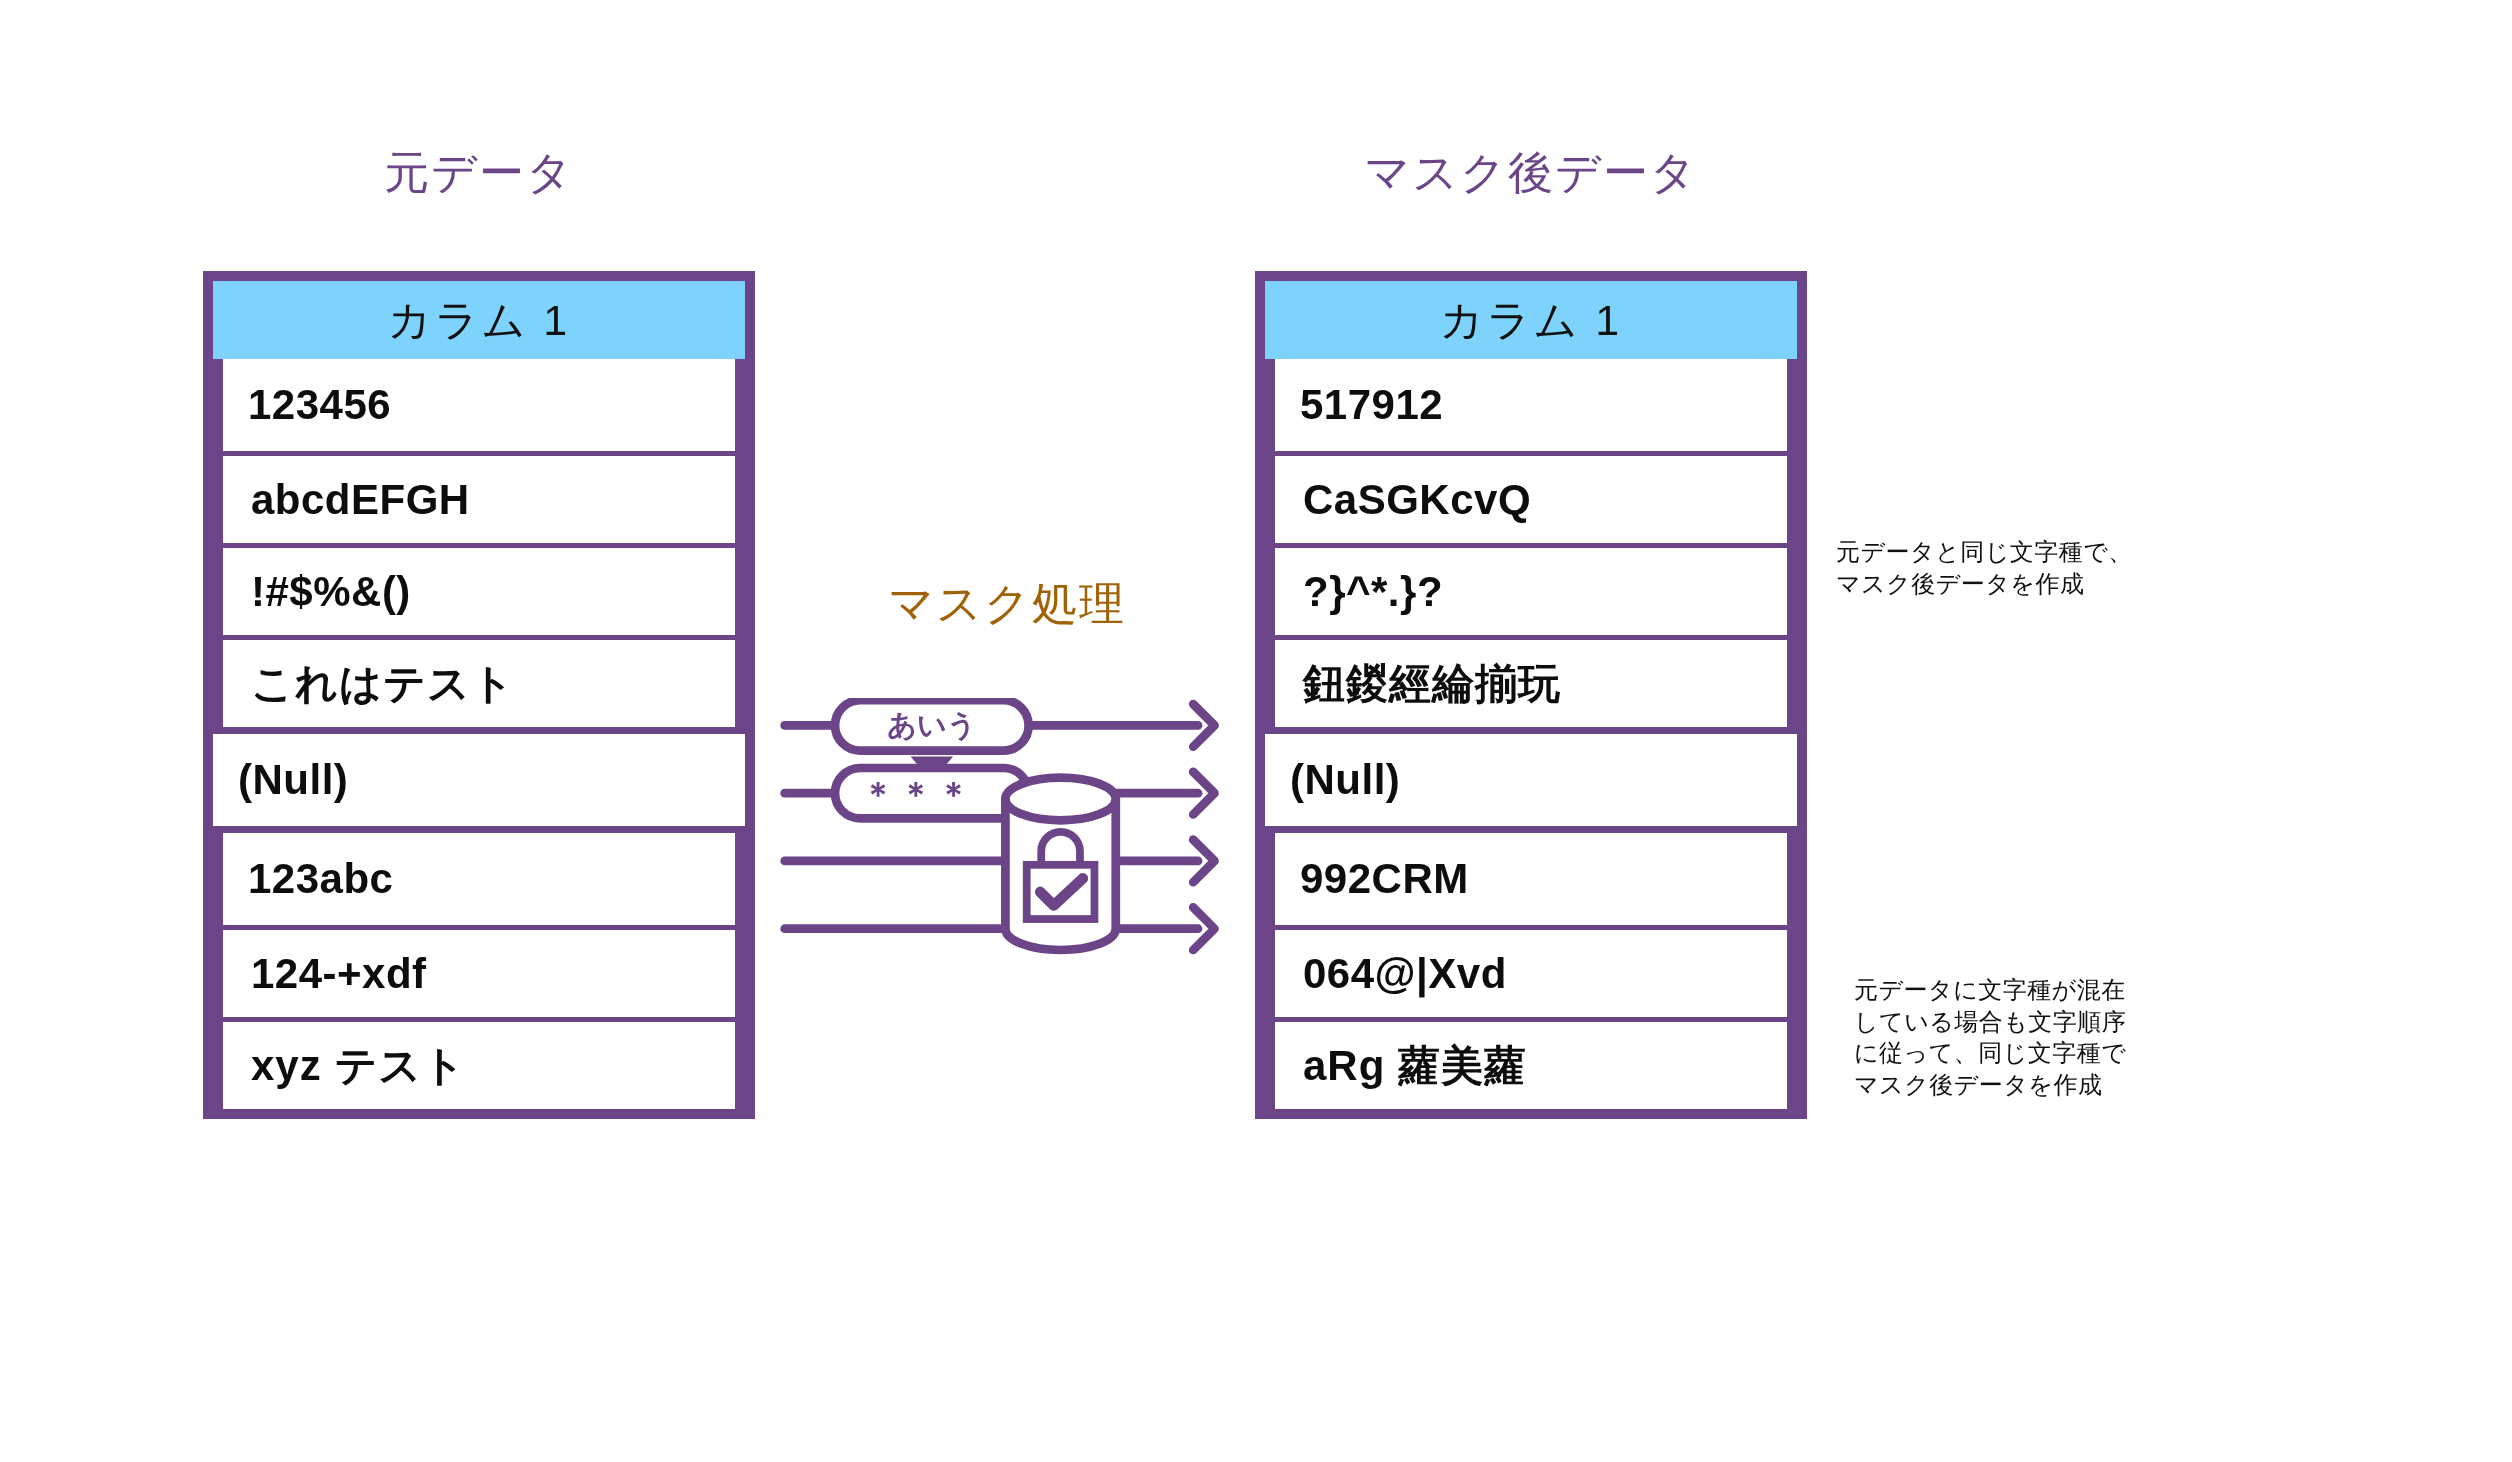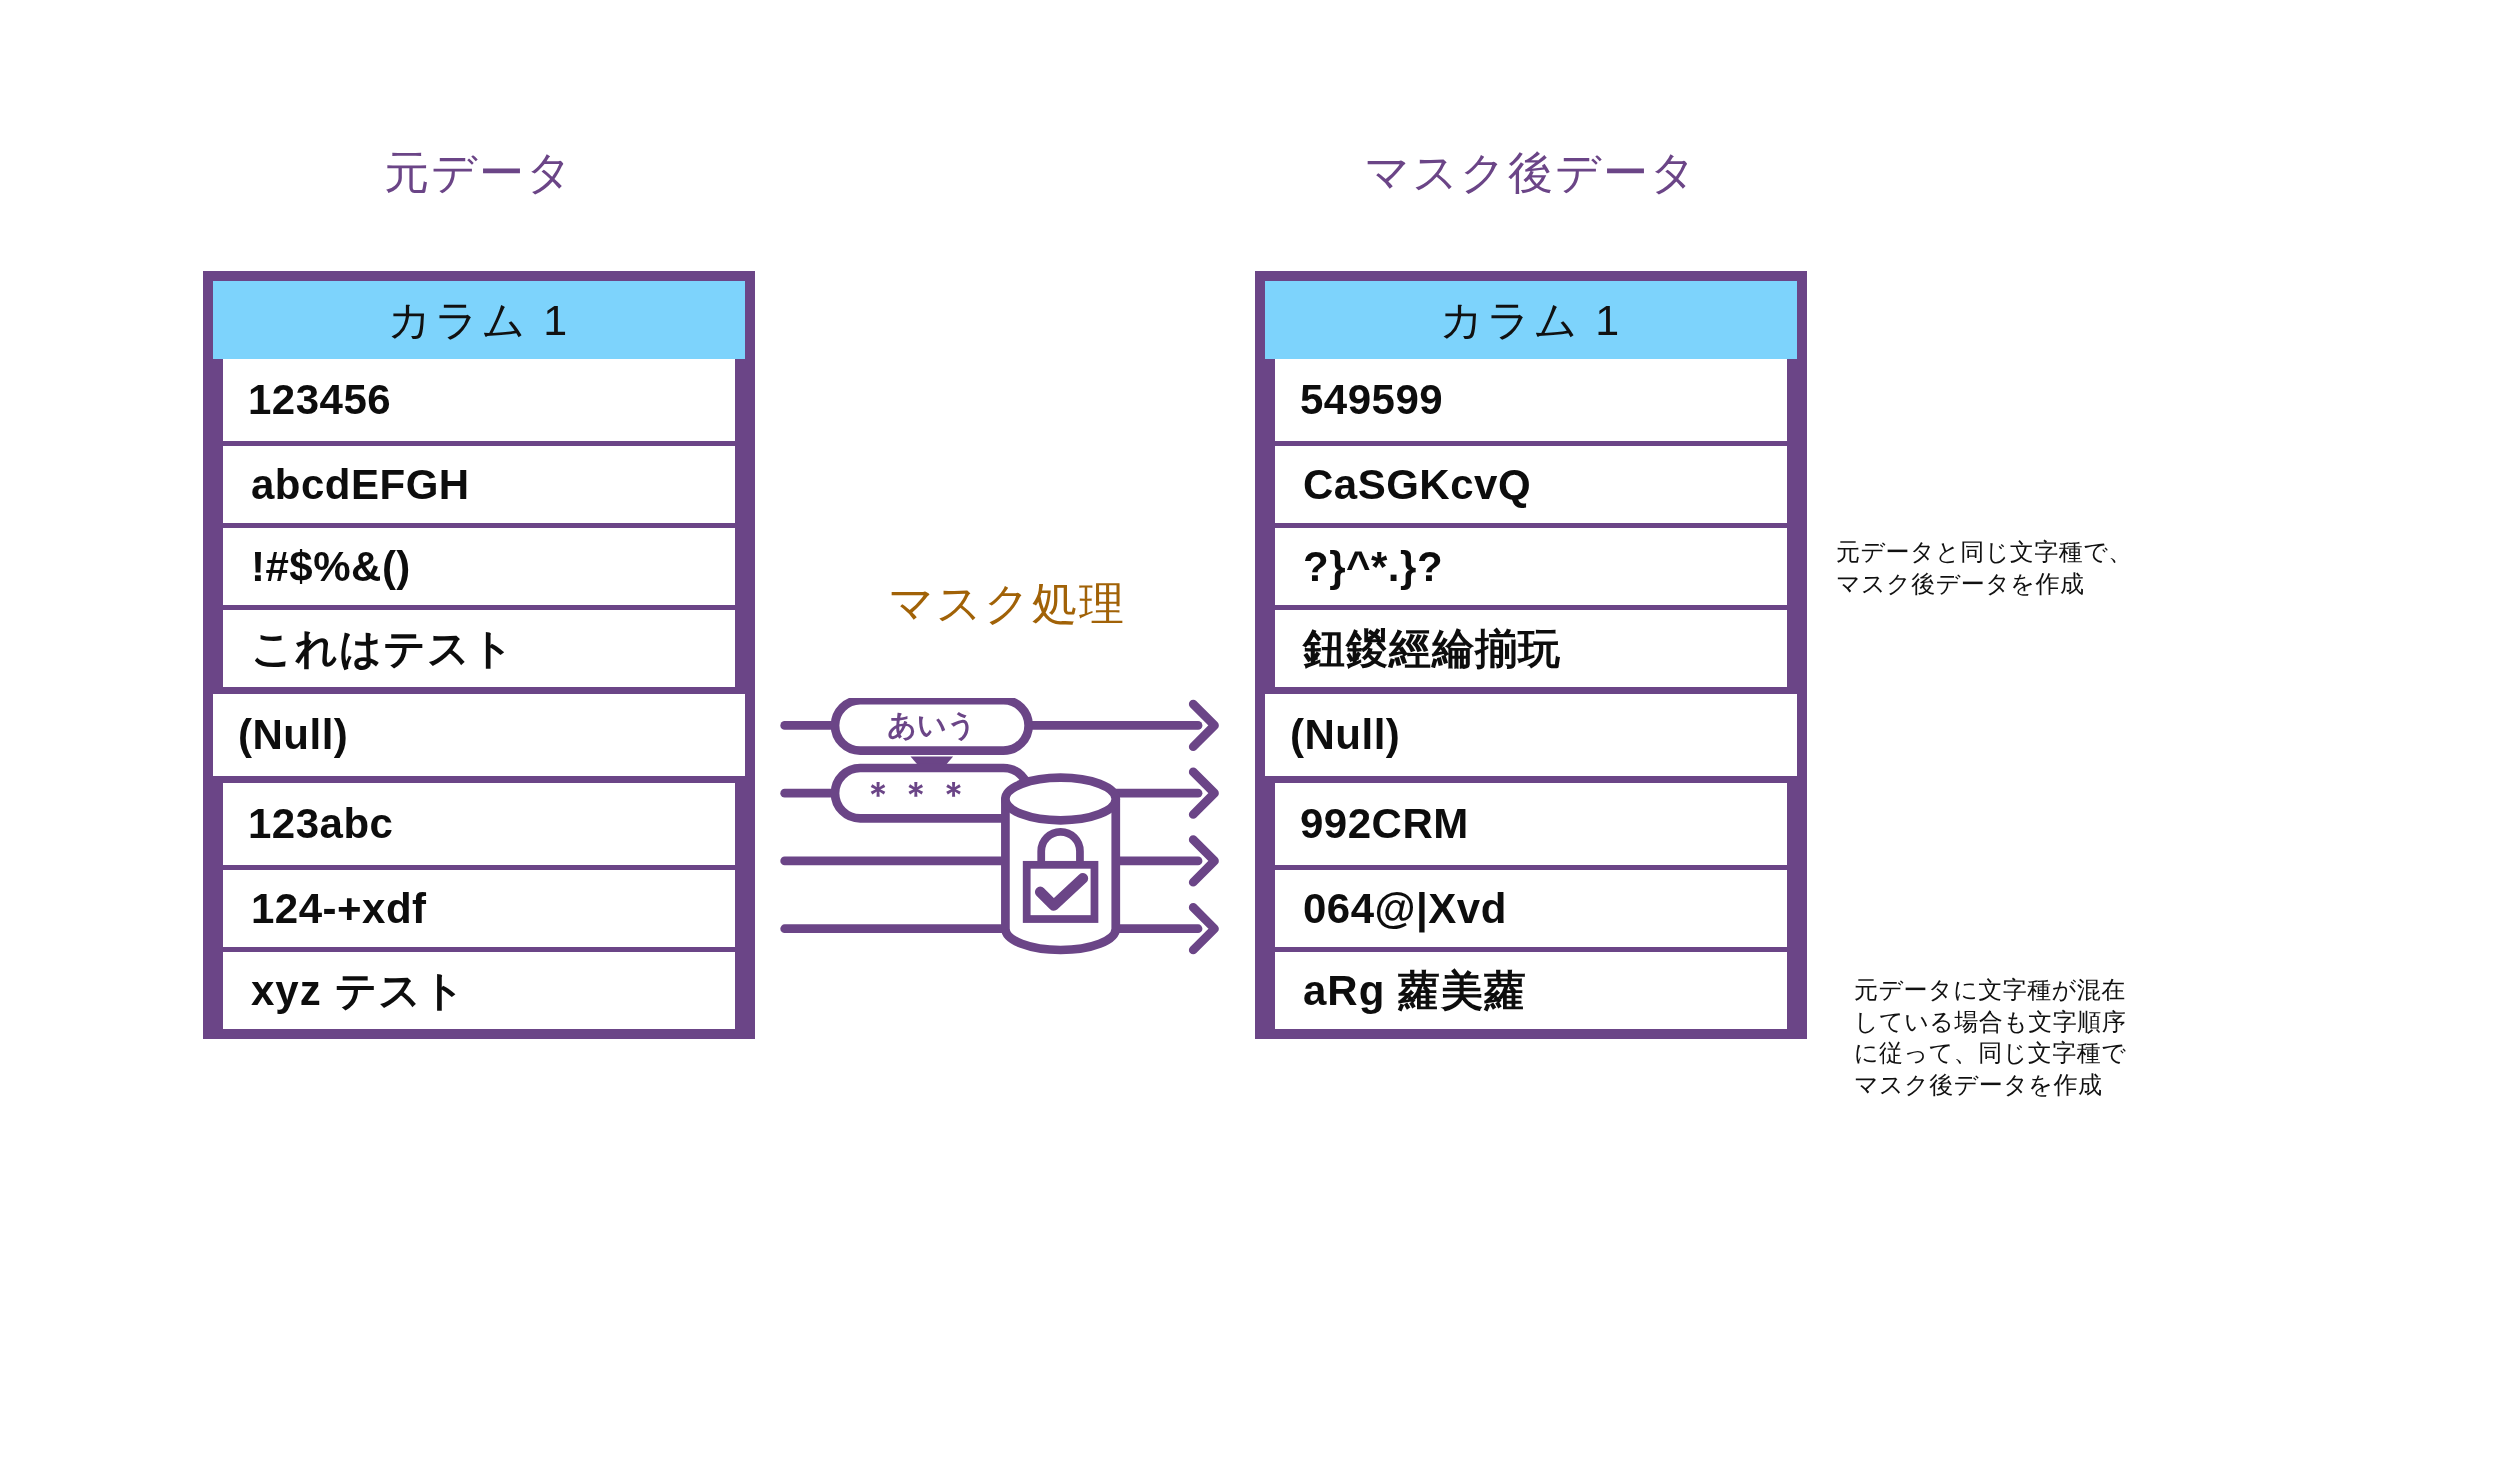--- a/index.html
+++ b/index.html
@@ -67,21 +67,21 @@
     border-right: 10.7px solid #6B4587;
     background: #6B4587;
   }
   .group.edge-group {
     border-left: 0;
     border-right: 0;
   }
 
   .data-row {
     box-sizing: border-box;
-    height: 82px;
+    height: 92px;
     background: #ffffff;
     color: #0d0d0d;
     font-size: 42px;
     font-weight: 600;
     display: flex;
     align-items: center;
     padding-left: 25px;
     line-height: 1;
     letter-spacing: 0.5px;
   }
@@ -210,21 +210,21 @@
     </svg>
   </div>
 
   <div class="table-title" id="title-masked">マスク後データ</div>
 
   <div class="data-table" id="table-masked">
     <div class="table-head">カラム 1</div>
     <div class="rows-wrap">
 
       <div class="group">
-        <div class="data-row">549599</div>
+        <div class="data-row">517912</div>
         <div class="data-row">CaSGKcvQ</div>
         <div class="data-row">?}^*.}?</div>
         <div class="data-row cjk-row">鈕鍐經綸揃玩</div>
       </div>
 
       <div class="group edge-group">
         <div class="data-row">(Null)</div>
       </div>
 
       <div class="group">

